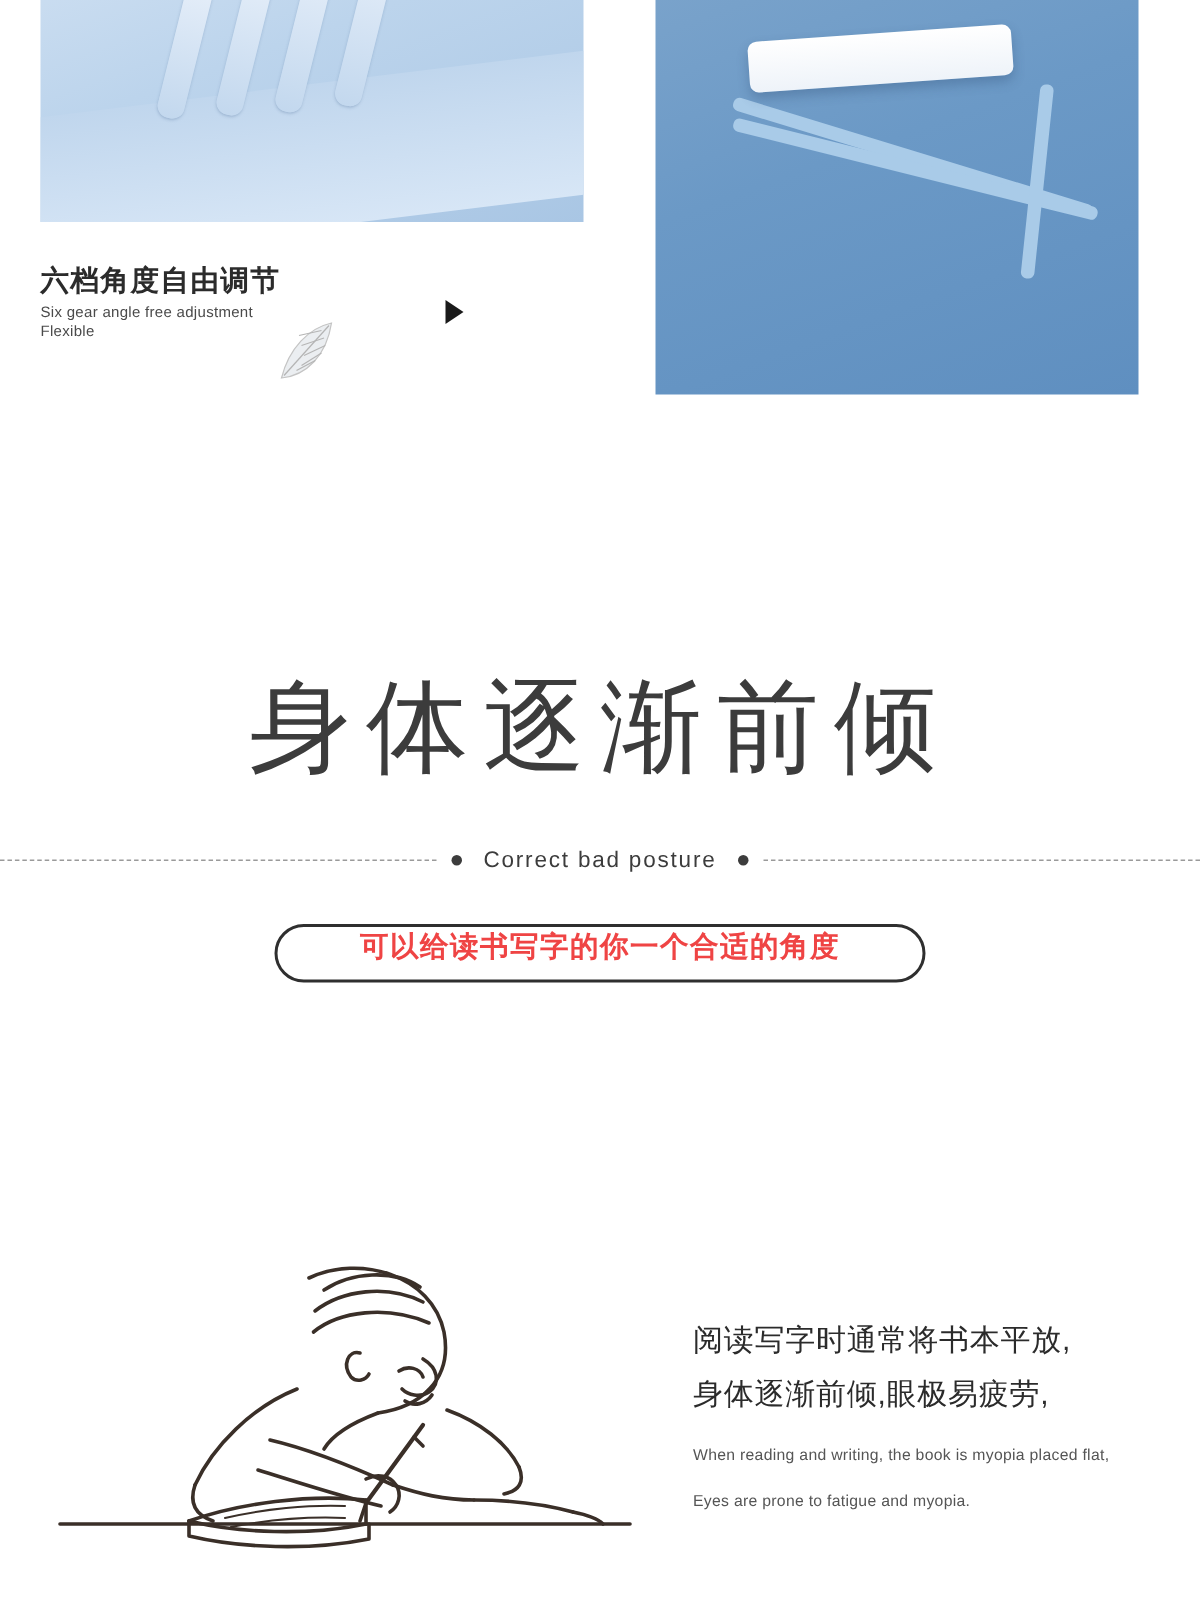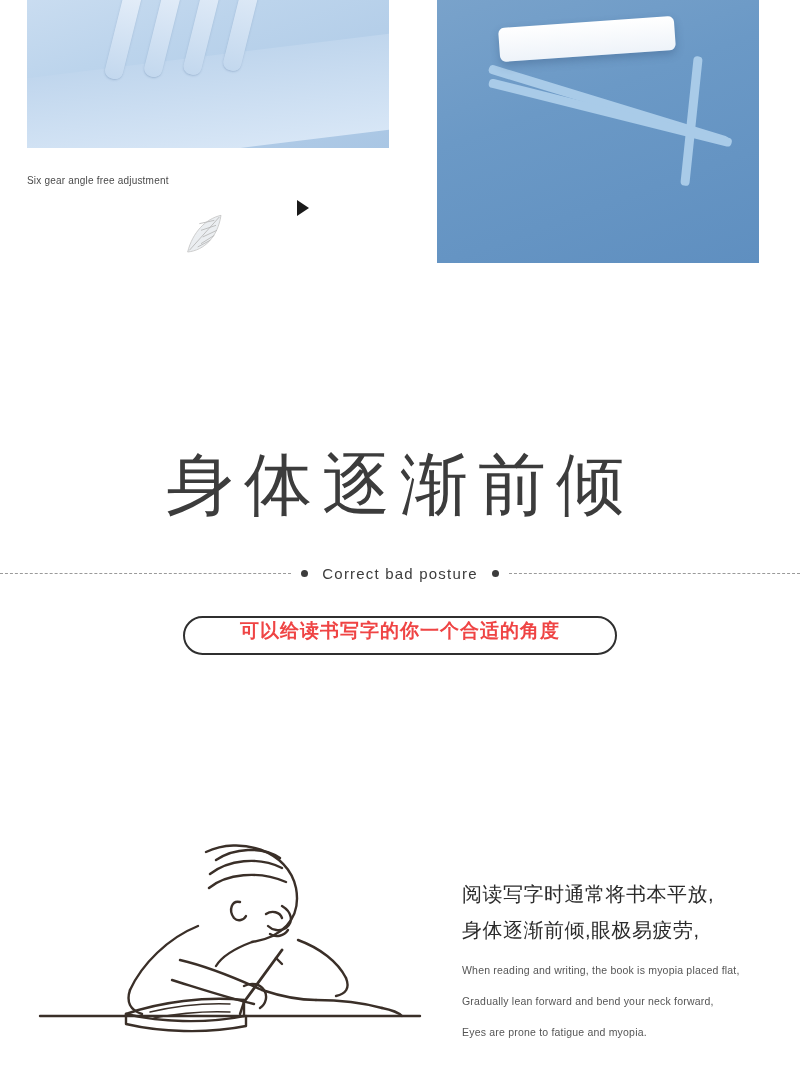--- a/index.html
+++ b/index.html
@@ -246,21 +246,23 @@
 
   <div class="photo-right">
     <div class="rod r1"></div>
     <div class="rod r2"></div>
     <div class="rod r3"></div>
     <div class="clip-bar"></div>
   </div>
 </div>
 
 <div class="caption">
+  <div class="cn1">六档角度自由调节</div>
   <div class="en">Six gear angle free adjustment</div>
+  <div class="en">Flexible</div>
 </div>
 
 <svg class="leaf-deco" viewBox="0 0 60 60">
   <g stroke="#6d6d6d" stroke-width="1" fill="none">
     <path d="M48 4 C30 8 14 24 8 48 C28 46 44 30 48 4 Z" fill="#d9dfe4" stroke="#8a8a8a"></path>
     <path d="M46 6 L10 46"></path>
     <path d="M40 10 L22 14"></path>
       <path d="M42 16 L24 22"></path>
     <path d="M43 22 L26 30"></path>
       <path d="M40 28 L24 38"></path>
@@ -329,15 +331,14 @@
 
     <path d="M268 110 C290 118 308 132 316 148"></path>
     <path d="M316 148 C320 158 316 164 306 166"></path>
   </g>
 </svg>
 
 <div class="rtext">
   <div class="cn">阅读写字时通常将书本平放,</div>
   <div class="cn">身体逐渐前倾,眼极易疲劳,</div>
   <div class="en">When reading and writing, the book is myopia placed flat,</div>
-  <div class="en">Gradually lean forward and bend your neck forward,</div>
   <div class="en">Eyes are prone to fatigue and myopia.</div>
 </div>
 
 </body></html>

